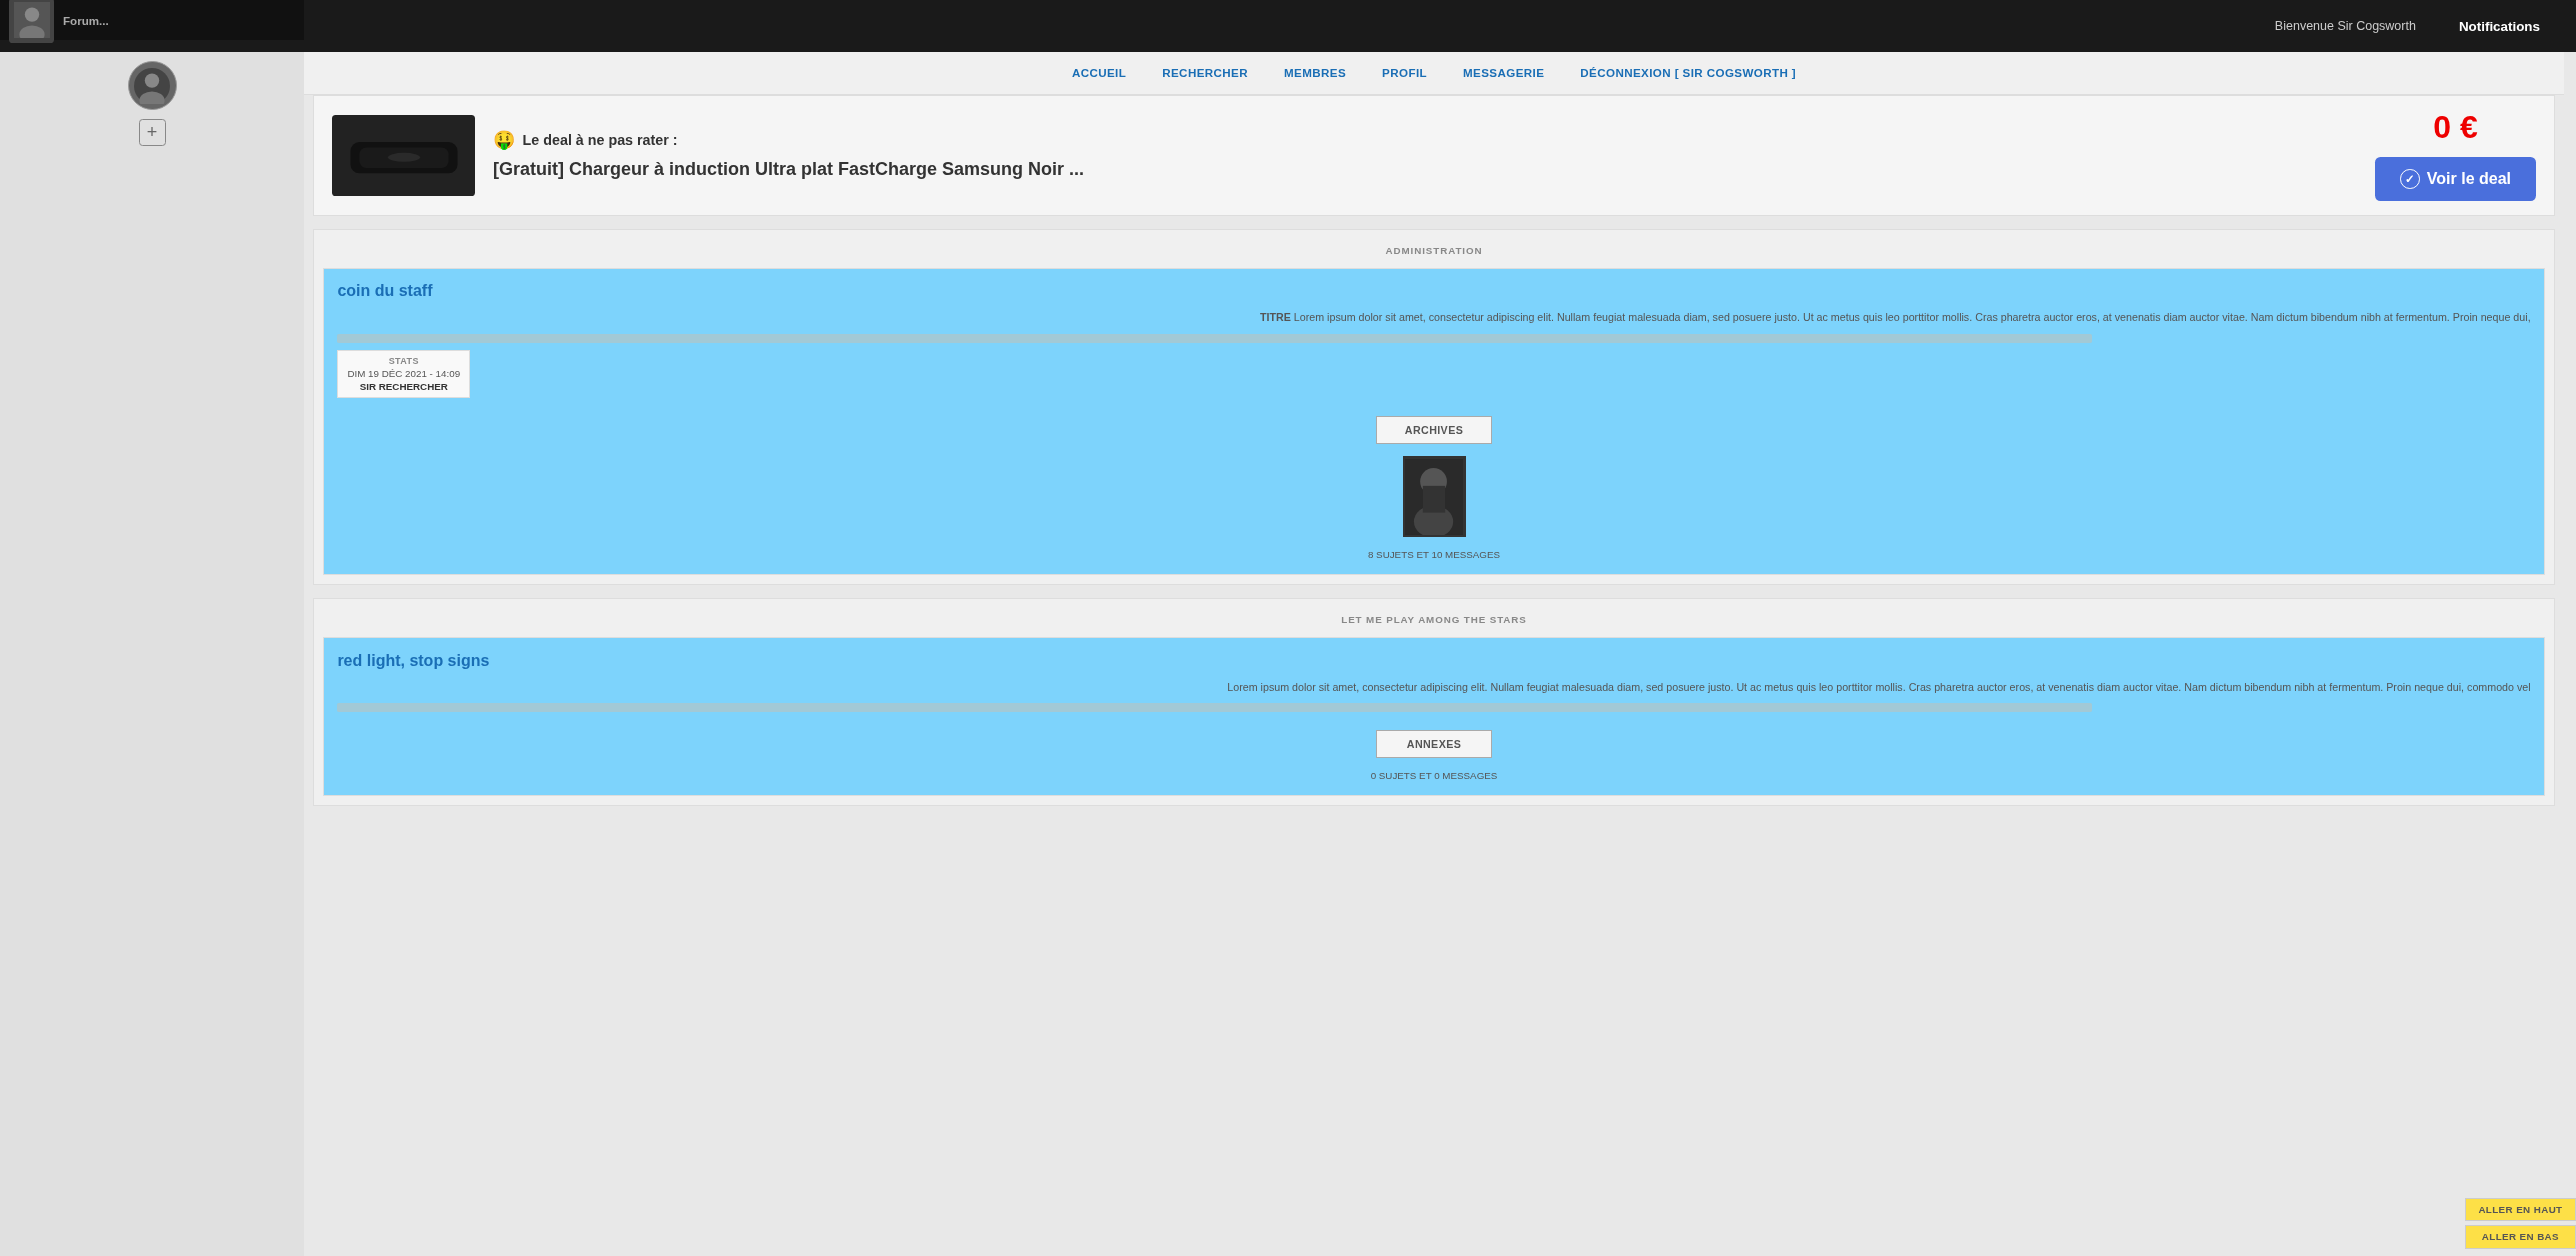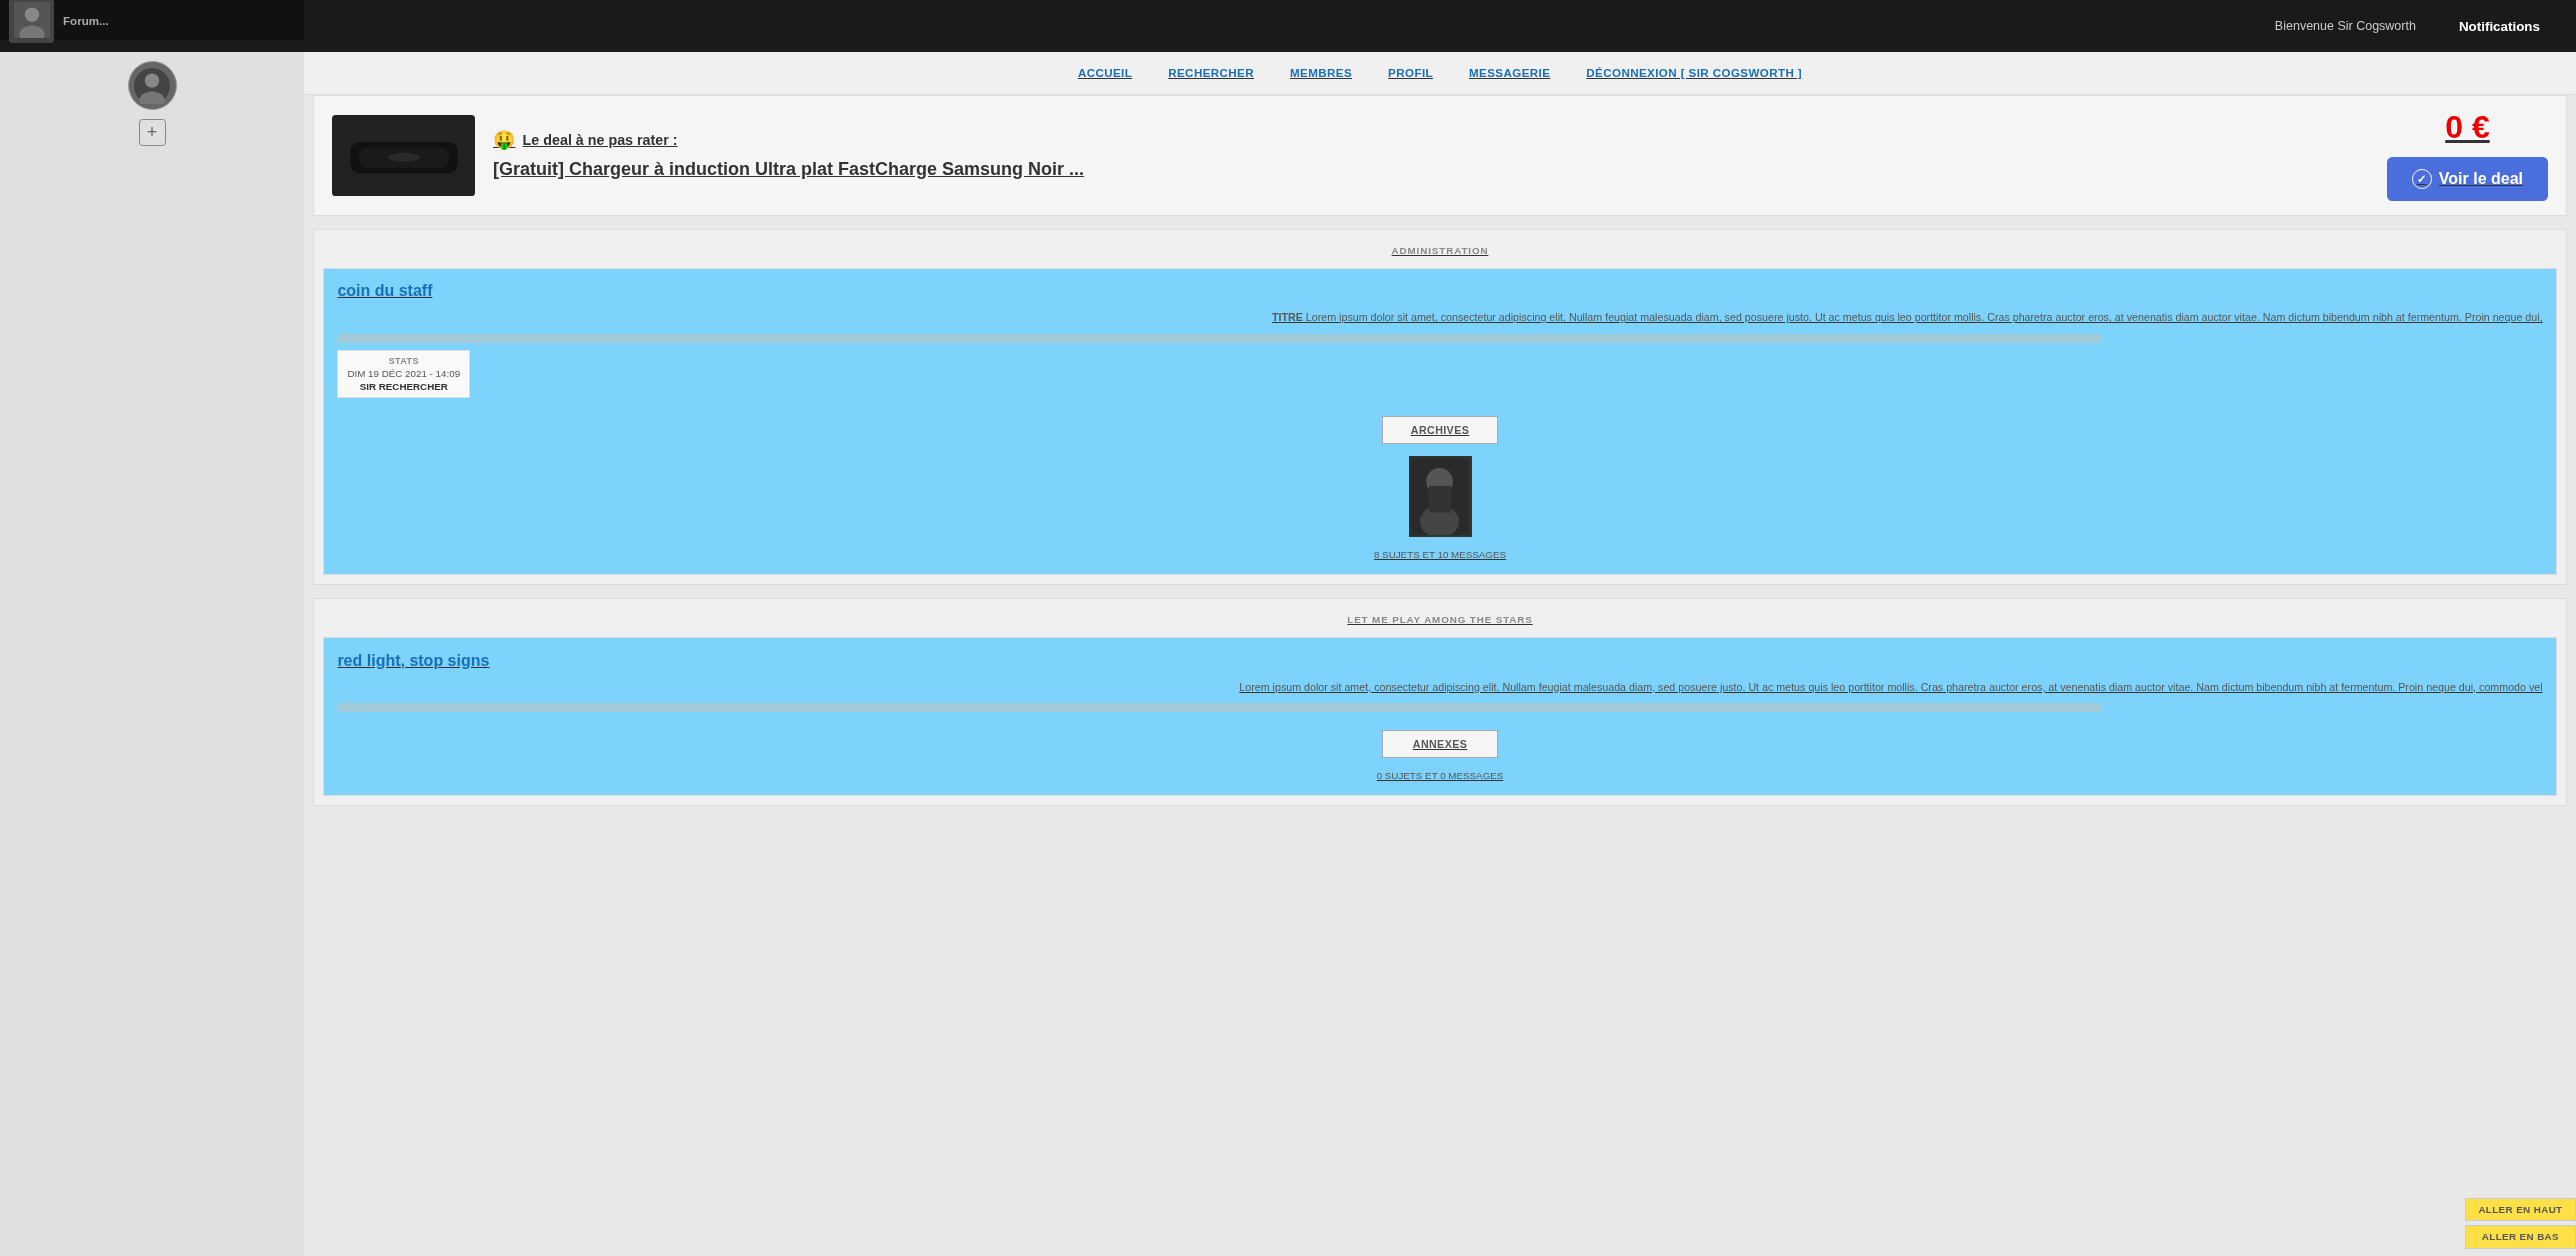--- a/index.html
+++ b/index.html
@@ -99,22 +99,21 @@
       justify-content: center;
       cursor: pointer;
       color: #666;
       font-size: 18px;
       background: transparent;
     }
 
     
     .main {
       flex: 1;
-      padding: 0 0 36px 0;
-      text-decoration: underline;
+      padding: 0 12px 36px 0;
     }
 
     
     .navbar {
       background: #f0f0f0;
       border-bottom: 0.9px solid #ddd;
       padding: 14.3px 0;
       display: flex;
       justify-content: center;
       gap: 36px;

